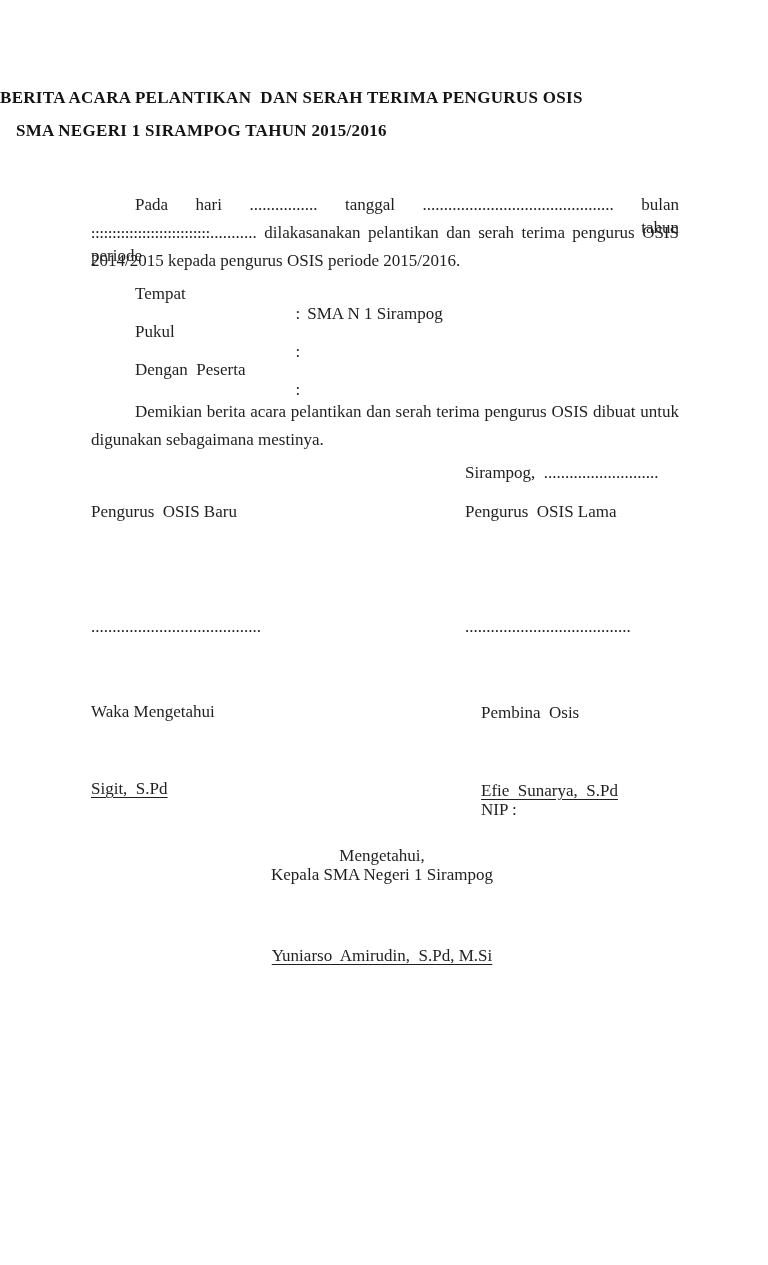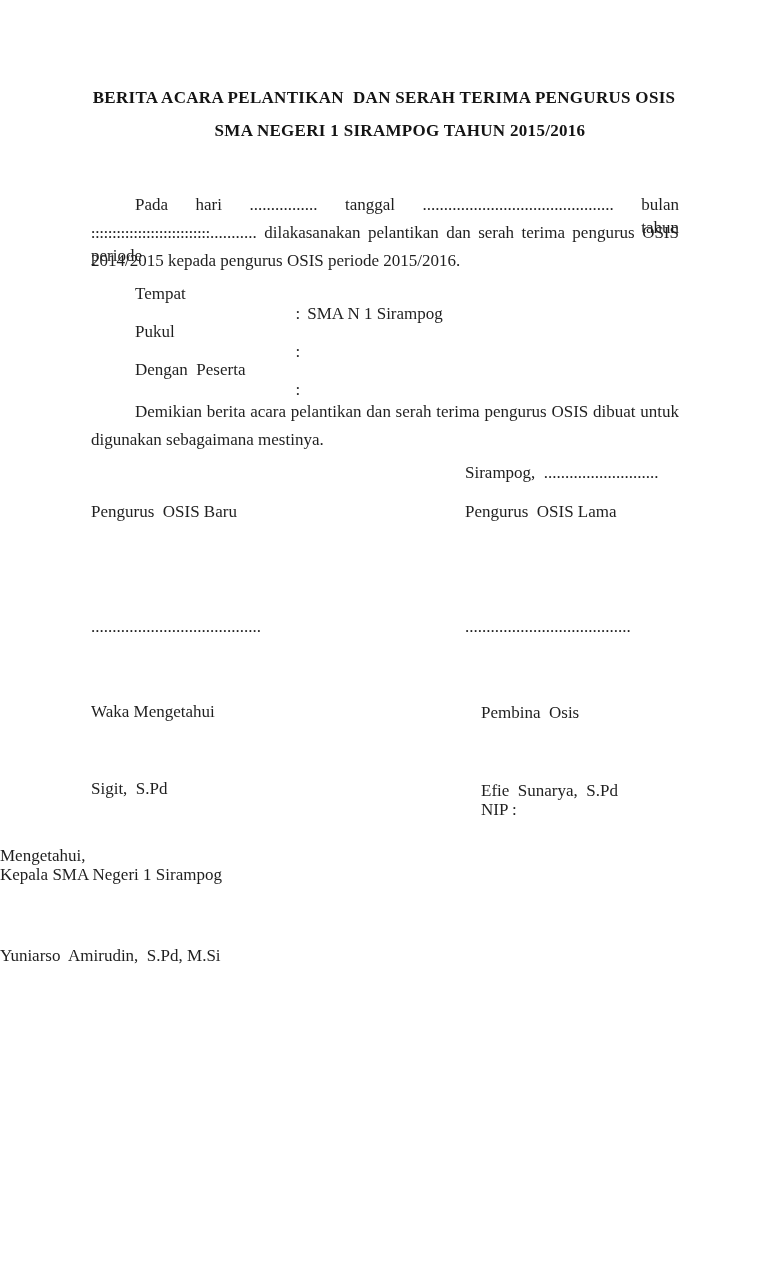--- a/index.html
+++ b/index.html
@@ -9,39 +9,39 @@
     height: 1265px;
     background: #ffffff;
     font-family: "Liberation Serif", "DejaVu Serif", serif;
     font-size: 17px;
     color: #1f1f1f;
     overflow: hidden;
   }
   .abs { position: absolute; white-space: pre-wrap; }
   .title {
     left: 0; width: 768px;
-    text-align: center;
+    text-align: left;
     font-weight: bold;
     letter-spacing: 0.3px;
     color: #141414;
   }
   .para-line {
     left: 91px; width: 588px;
     text-align: justify;
     text-align-last: justify;
     white-space: normal;
     line-height: 23px;
   }
   .para-line.last {
     text-align: left;
     text-align-last: left;
   }
   .indent { text-indent: 44px; }
-  .centered { left: 0; width: 764px; text-align: left; }
-  .uline { text-underline-offset: 3px; }
+  .centered { left: 0; width: 764px; text-align: center; }
+  .uline { text-decoration: underline; text-underline-offset: 3px; }
   .sep { display: inline-block; }
   .val { display: inline-block; margin-left: 7px; }
 </style>
 </head>
 <body>
 
 <div class="page">
 
   <div class="abs title" style="top: 88px;">BERITA ACARA PELANTIKAN  DAN SERAH TERIMA PENGURUS OSIS</div>
   <div class="abs title" style="top: 121px; padding-left: 16px;">SMA NEGERI 1 SIRAMPOG TAHUN 2015/2016</div>

